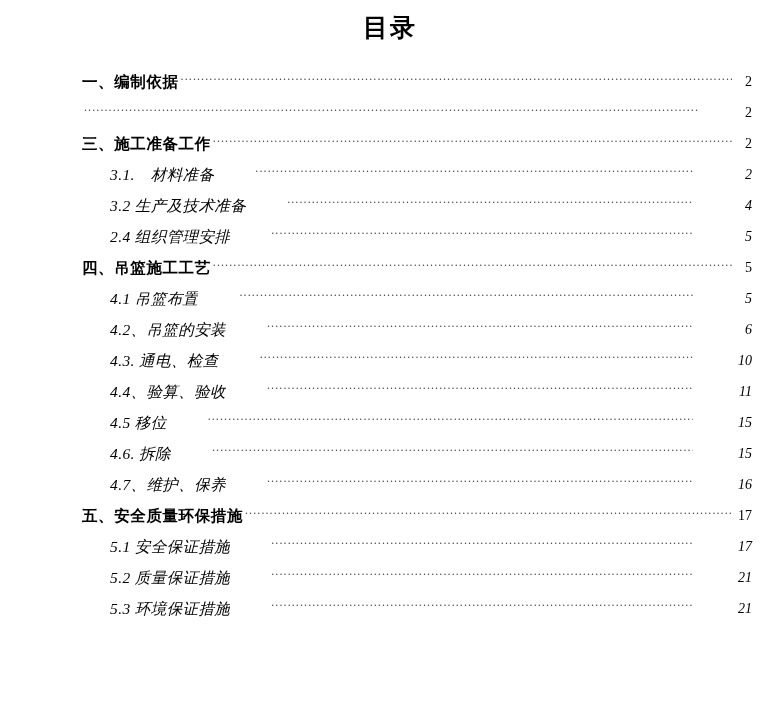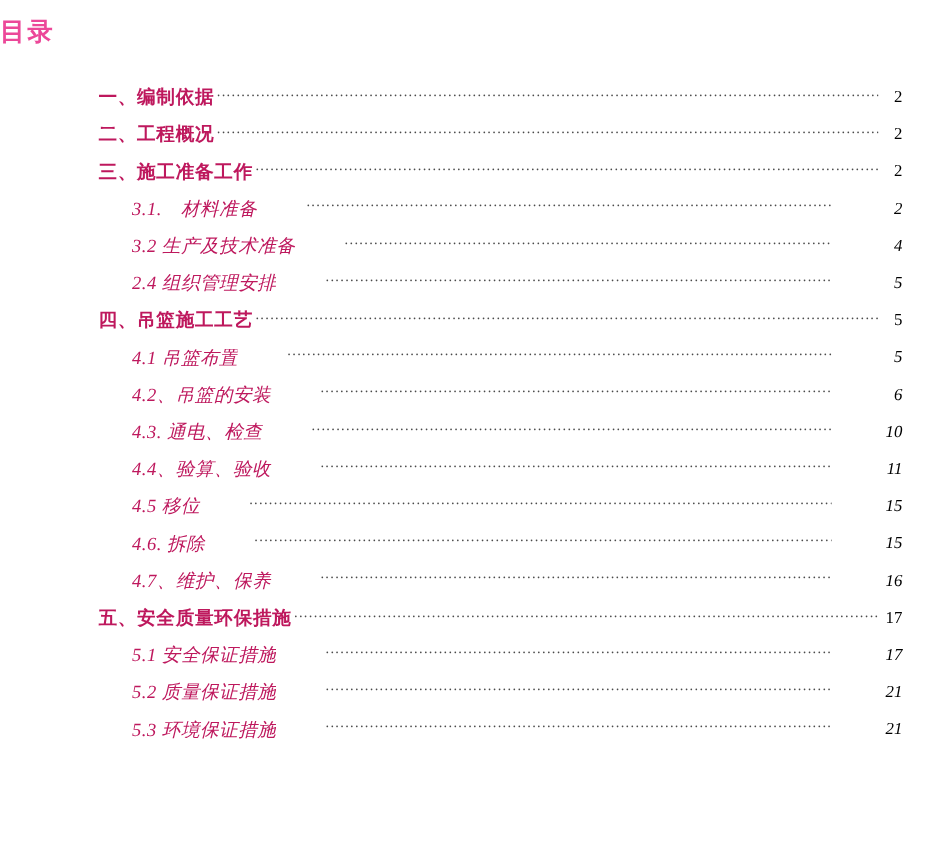--- a/index.html
+++ b/index.html
@@ -14,25 +14,25 @@
     overflow: hidden;
   }
   .page {
     position: relative;
     width: 780px;
     height: 701px;
     box-sizing: border-box;
     padding: 0;
   }
   .toc-title {
-    text-align: left;
-    color: #ec4899;
+    text-align: center;
+    color: #000000;
     font-family: "Liberation Sans", sans-serif;
     font-weight: bold;
-    font-size: 21px;
+    font-size: 25px;
     letter-spacing: 2px;
     margin: 12px 0 0 0;
     padding: 0;
     line-height: 30px;
   }
   .toc-list {
     margin: 24px 0 0 0;
     padding: 0;
     list-style: none;
   }
@@ -40,21 +40,21 @@
     display: flex;
     align-items: flex-end;
     box-sizing: border-box;
     padding: 0 28px 0 0;
     height: 31px;
     line-height: 31px;
     white-space: nowrap;
   }
   .toc-label {
     flex: 0 0 auto;
-    color: #be185d;
+    color: #000000;
     overflow: hidden;
     text-overflow: ellipsis;
   }
   .toc-dots {
     flex: 1 1 auto;
     overflow: hidden;
     margin: 0 2px 0 2px;
     position: relative;
     height: 100%;
   }
@@ -121,21 +121,20 @@
 
   <ul class="toc-list">
 
     <li class="toc-entry lvl1">
       <span class="toc-label">一、编制依据</span>
       <span class="toc-dots"></span>
       <span class="toc-page">2</span>
     </li>
 
     <li class="toc-entry lvl1">
-      <span class="toc-label">二、工程概况</span>
       <span class="toc-dots"></span>
       <span class="toc-page">2</span>
     </li>
 
     <li class="toc-entry lvl1">
       <span class="toc-label">三、施工准备工作</span>
       <span class="toc-dots"></span>
       <span class="toc-page">2</span>
     </li>
 

